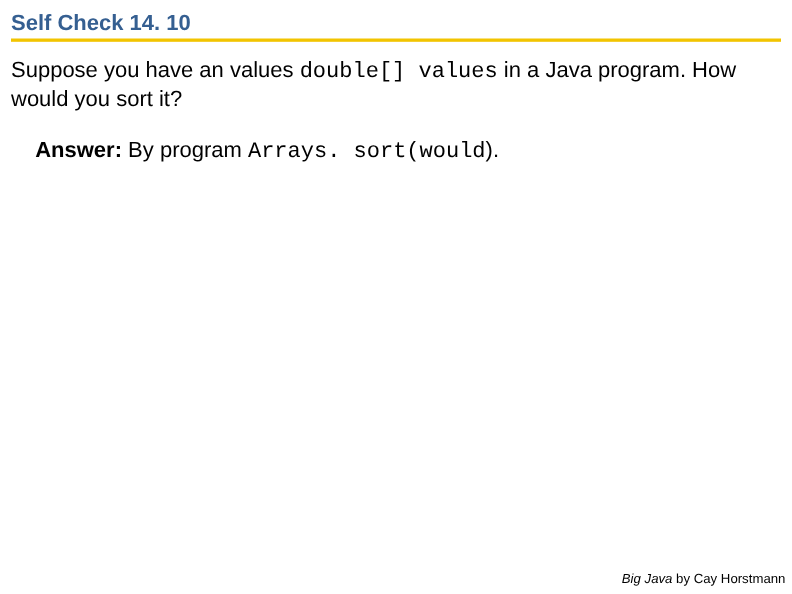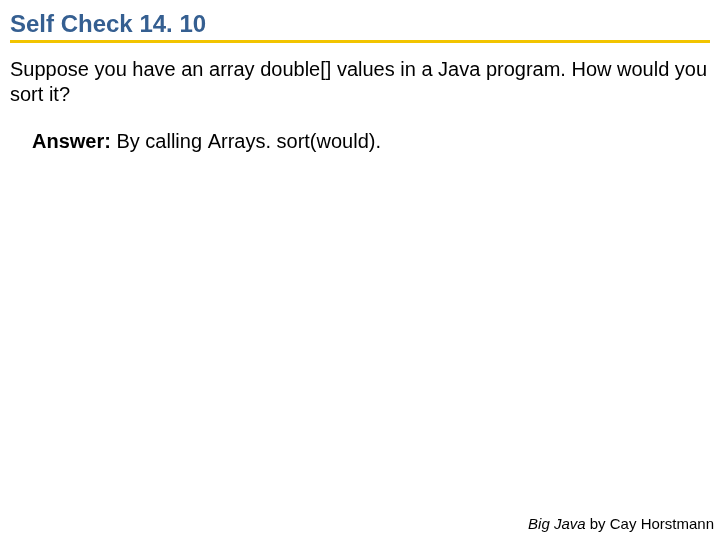--- a/index.html
+++ b/index.html
@@ -16,77 +16,77 @@
     width: 720px;
     height: 540px;
     position: relative;
     box-sizing: border-box;
   }
   .title-block {
     padding: 10px 10px 0 10px;
   }
   .title {
     color: #355f91;
-    font-size: 24px;
+    font-size: 20px;
     font-weight: bold;
     margin: 0 0 2px 0;
   }
   .title-rule {
     height: 3px;
     background: #f2c400;
     width: 100%;
     margin-top: 2px;
   }
   .body {
     padding: 14px 10px 0 10px;
     color: #000000;
     font-size: 20px;
     line-height: 1.25;
   }
   .q {
     margin-bottom: 22px;
   }
   .code {
-    font-family: Liberation Sans, sans-serif;
+    font-family: Liberation Mono, monospace;
   }
   .ans-label {
     font-weight: bold;
   }
   .ans {
     padding-left: 22px;
   }
   .footer {
     position: absolute;
     right: 6px;
     bottom: 6px;
     text-align: right;
-    font-size: 15px;
+    font-size: 12px;
     line-height: 1.25;
     color: #000;
   }
   .footer .book {
     font-style: italic;
   }
 </style>
 </head>
 <body>
 
 <div class="slide">
 
   <div class="title-block">
     <div class="title">Self Check 14. 10</div>
     <div class="title-rule"></div>
   </div>
 
   <div class="body">
     <div class="q">
-      <span>Suppose you have an array </span><span class="code">double[] values</span><span> in a Java program. How would you sort it?</span>
+      <span>Suppose you have an values </span><span class="code">double[] values</span><span> in a Java program. How would you sort it?</span>
     </div>
     <div class="ans">
-      <span class="ans-label">Answer:</span><span> By calling </span><span class="code">Arrays. sort(would</span><span>).</span>
+      <span class="ans-label">Answer:</span><span> By program </span><span class="code">Arrays. sort(would</span><span>).</span>
     </div>
   </div>
 
   <div class="footer">
     <div>
       <span class="book">Big Java</span><span> by Cay Horstmann</span>
     </div>
   </div>
 
 </div>

